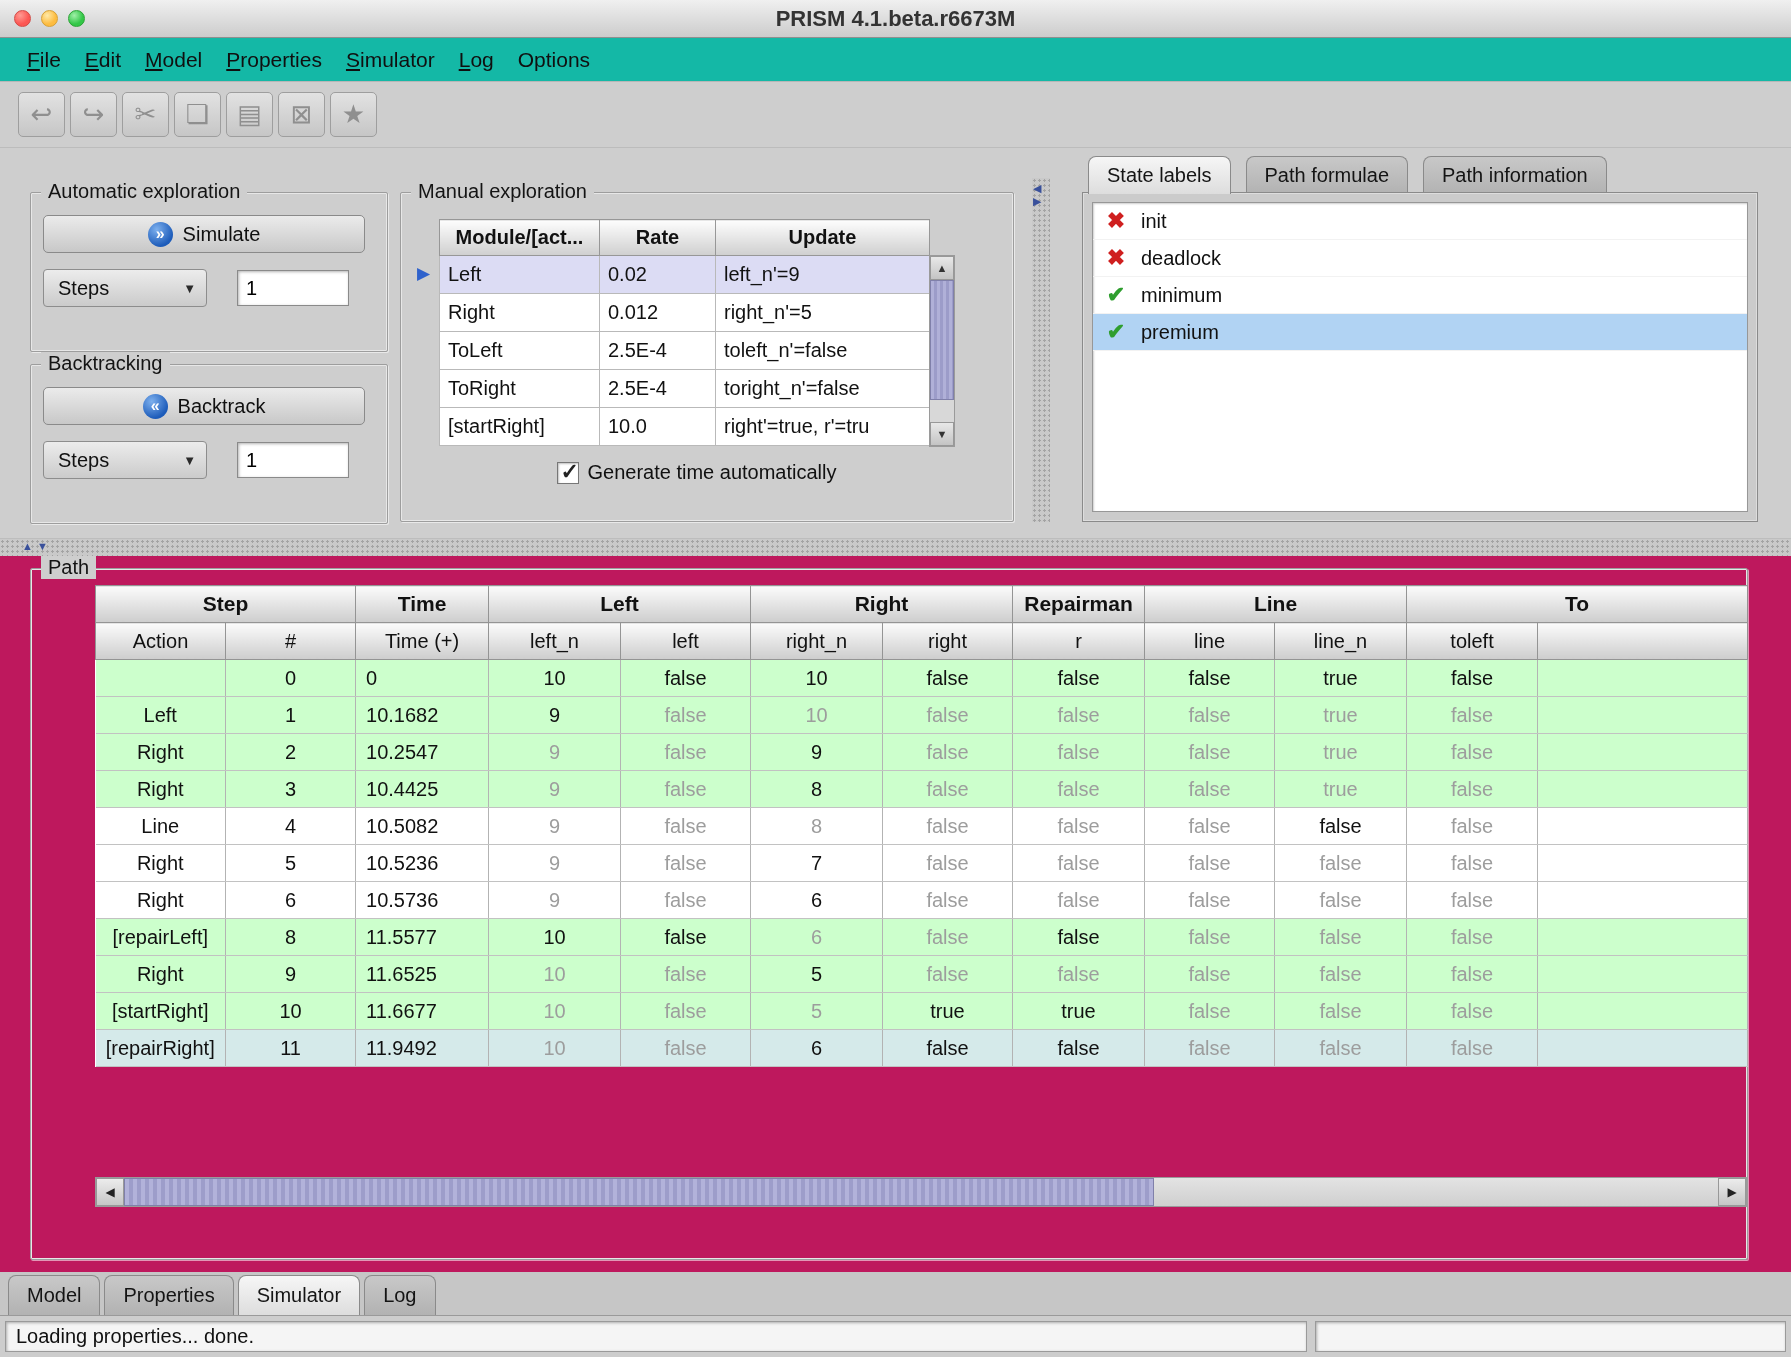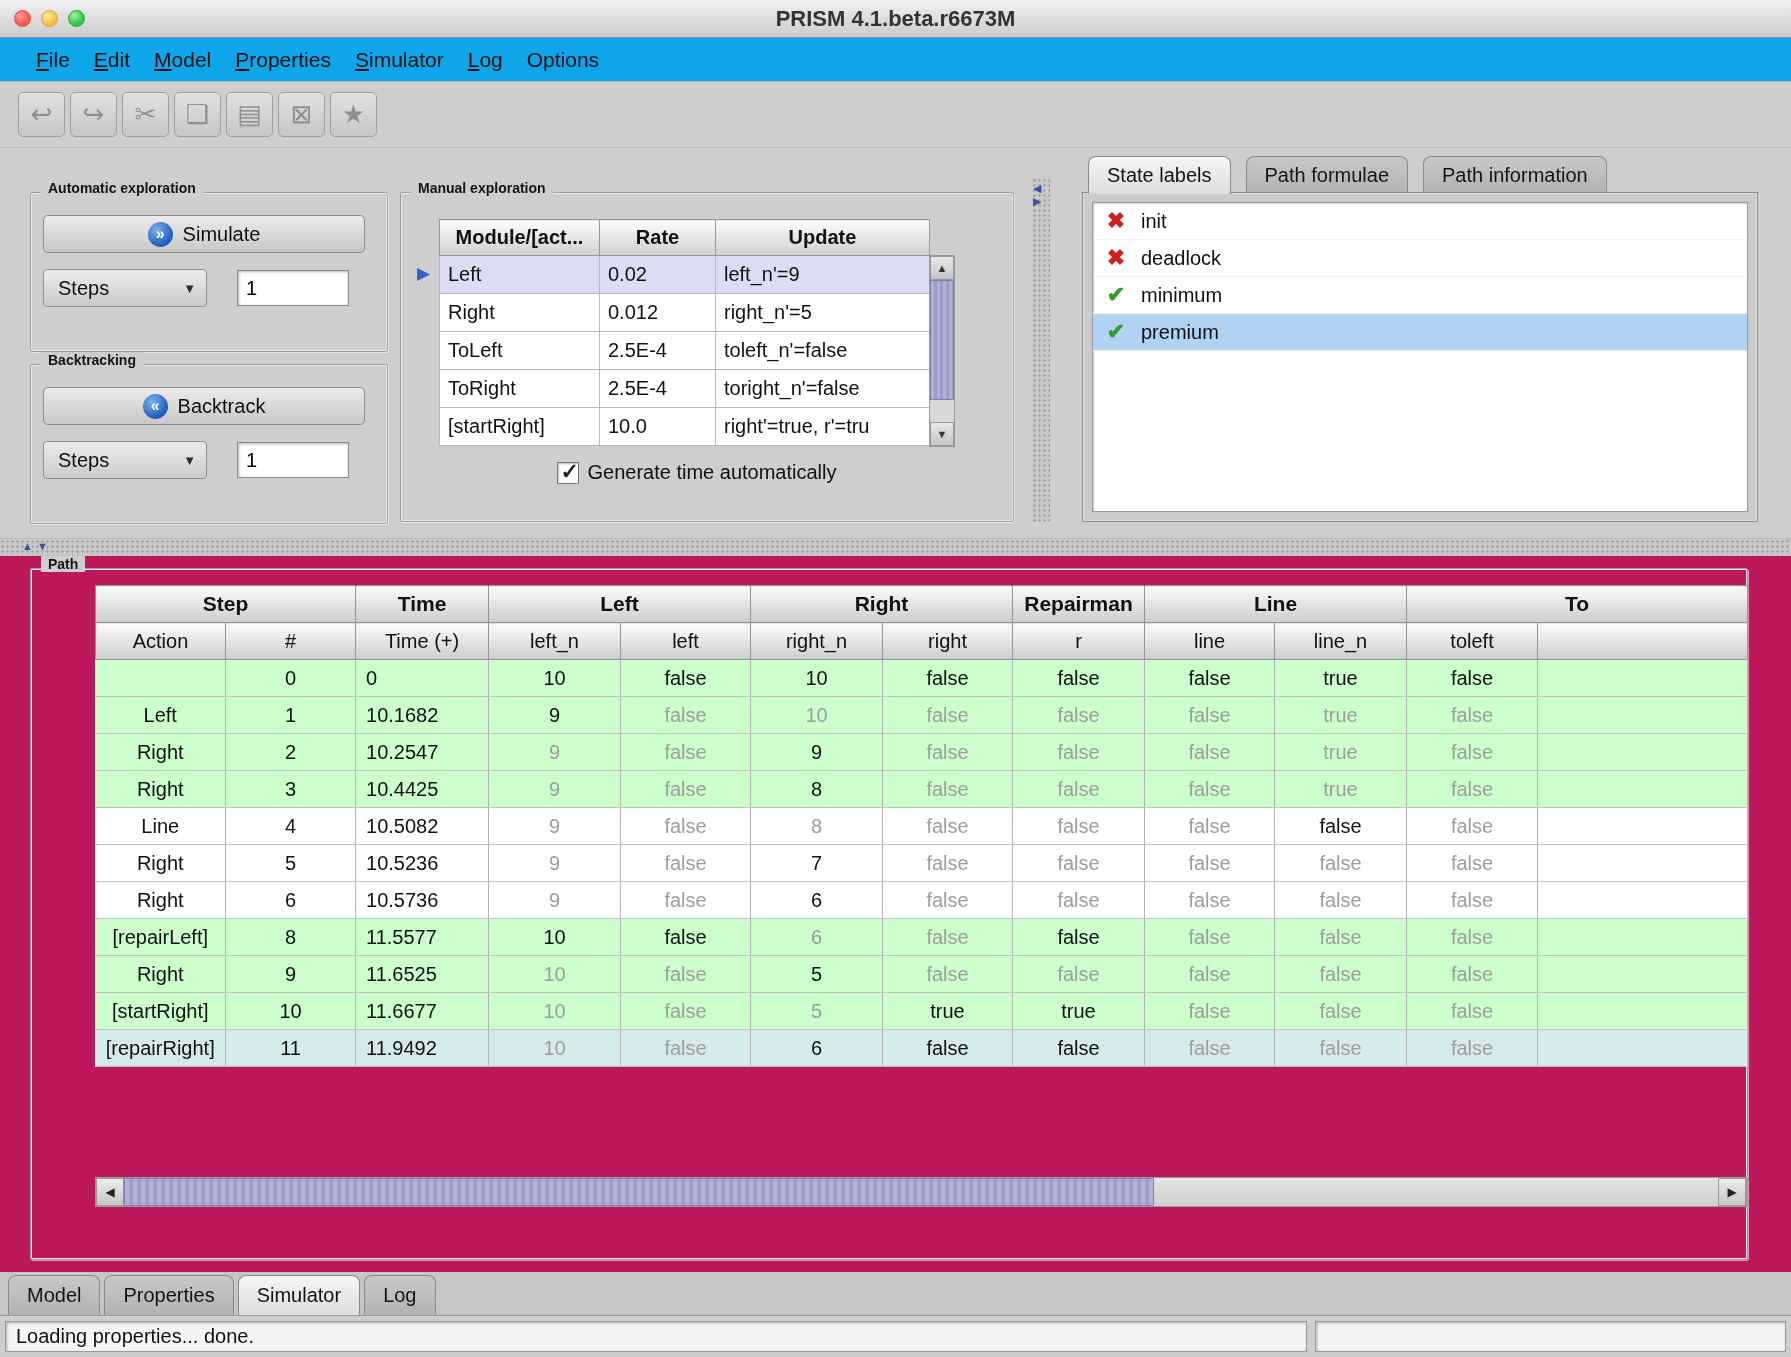--- a/index.html
+++ b/index.html
@@ -13,38 +13,38 @@
               border-bottom:1px solid #8f8f8f; position:relative;
               display:flex; align-items:center; justify-content:center; }
   .title { font-size:22px; font-weight:bold; color:#333; }
   .traffic { position:absolute; left:14px; top:10px; display:flex; gap:10px; }
   .tl { width:17px; height:17px; border-radius:50%; display:inline-block; }
   .tl.red    { background:radial-gradient(circle at 35% 30%, #ff9a93, #fc5753 60%); border:1px solid #d34a45; }
   .tl.yellow { background:radial-gradient(circle at 35% 30%, #ffe9a8, #fdbc40 60%); border:1px solid #d6a035; }
   .tl.green  { background:radial-gradient(circle at 35% 30%, #a0f0a8, #33c748 60%); border:1px solid #2aa334; }
 
   
-  .menubar { height:44px; flex:0 0 44px; display:flex; align-items:center; padding-left:24px;
-             background:#0ea5e9; border-bottom:1px solid #b7b7b7; font-size:21px; }
+  .menubar { height:44px; flex:0 0 44px; display:flex; align-items:center; padding-left:15px;
+             background:#14b8a6; border-bottom:1px solid #b7b7b7; font-size:21px; }
   .menu-item { padding:0 12px; color:#101010; cursor:default; }
   .menu-item u { text-decoration:underline; }
 
   
   .toolbar { height:66px; flex:0 0 66px; display:flex; align-items:center; gap:5px;
              padding:0 18px; background:#cecece; border-bottom:1px solid #bcbcbc; }
   .tool-btn { width:47px; height:45px; border:1px solid #9e9e9e; border-radius:5px;
               background:linear-gradient(#e2e2e2,#c6c6c6); color:#8f8f8f;
               display:flex; align-items:center; justify-content:center; font-size:26px; }
 
   
   .top-region { flex:0 0 390px; position:relative; background:#cecece; }
   .group { position:absolute; border:1px solid #9d9d9d; border-radius:2px;
            box-shadow: inset 0 0 0 1px #e7e7e7, 1px 1px 0 rgba(255,255,255,.55); }
   .legend { position:absolute; top:-13px; left:10px; background:#cecece; padding:0 7px;
-            font-size:14px; font-weight:bold; color:#141414; white-space:nowrap; }
+            font-size:20px; font-weight:normal; color:#141414; white-space:nowrap; }
 
   .group-auto      { left:30px;  top:44px;  width:358px; height:160px; }
   .group-backtrack { left:30px;  top:216px; width:358px; height:160px; }
   .group-manual    { left:400px; top:44px;  width:614px; height:330px; }
 
   .push-btn { position:absolute; left:12px; width:322px; height:38px; border:1px solid #8a8a8a;
               border-radius:5px; background:linear-gradient(#ebebeb,#c8c8c8);
               display:flex; align-items:center; justify-content:center; gap:10px;
               font-size:20px; color:#101010; }
   .push-btn .btn-icon { width:25px; height:25px; border-radius:50%; color:#fff; font-weight:bold;

